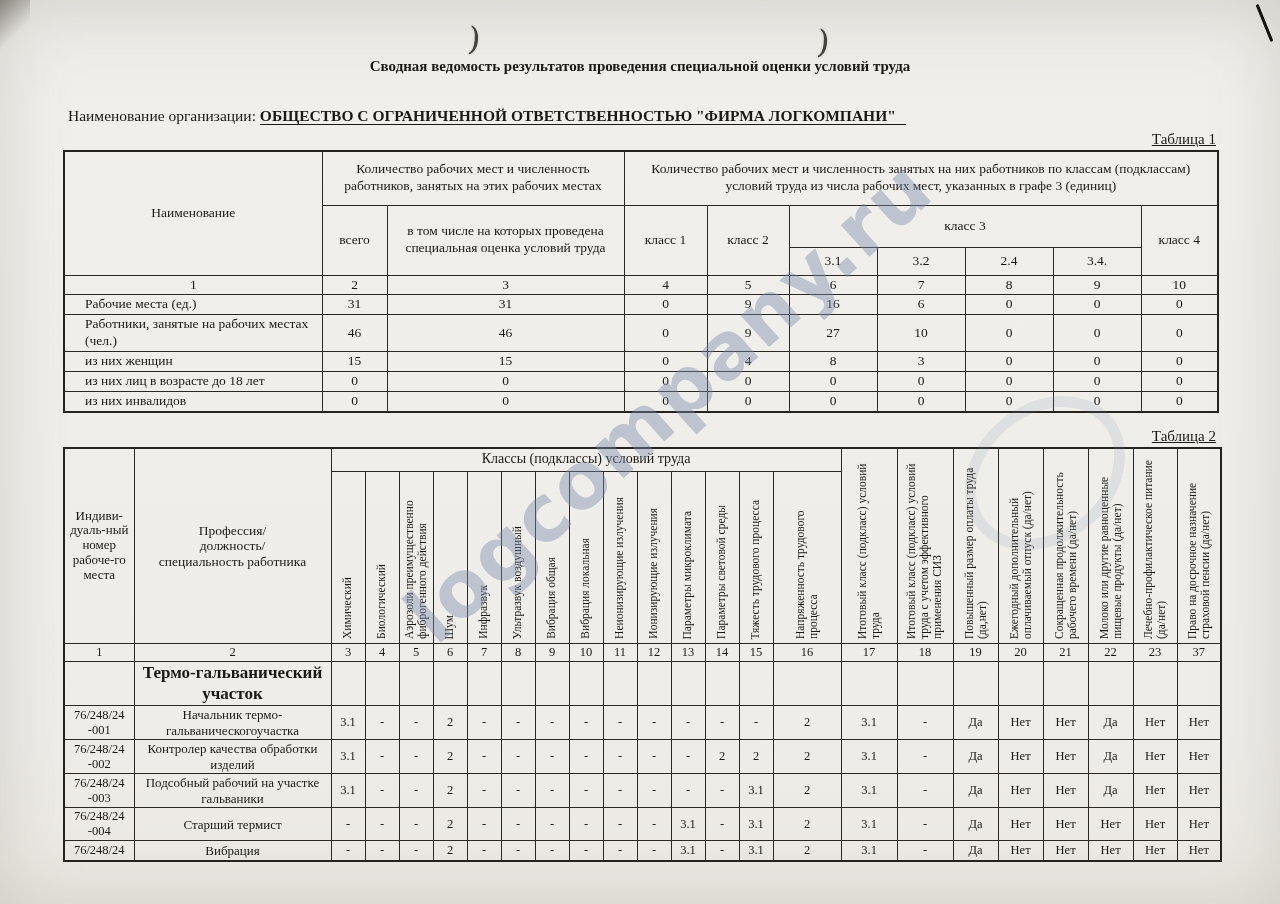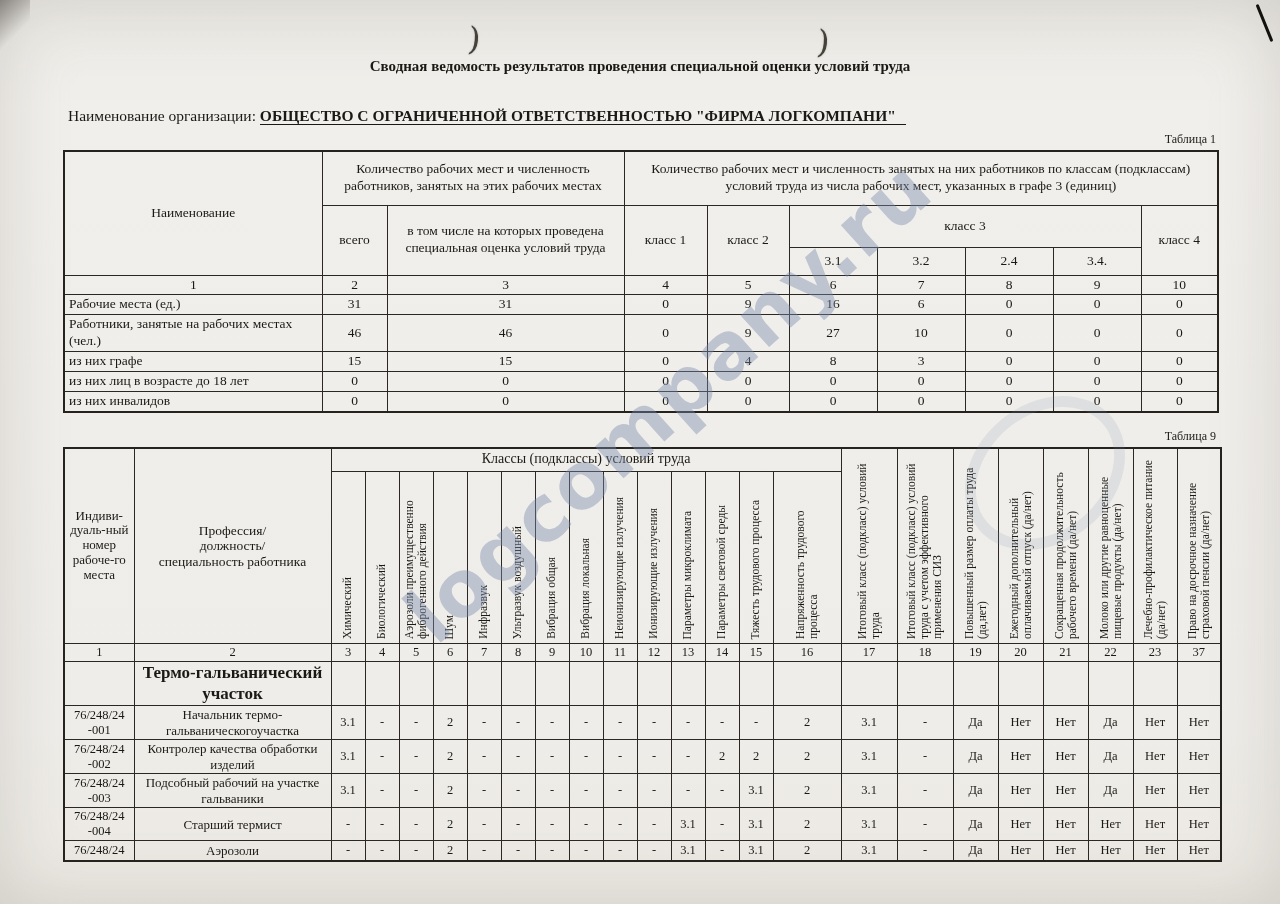--- a/index.html
+++ b/index.html
@@ -51,37 +51,37 @@
   }
   
   .doc-title{
     margin:56px 40px 0 40px;text-align:center;
     font-weight:bold;font-size:15px;line-height:20px;
   }
   .org-line{margin:30px 0 0 68px;font-size:15.5px;line-height:20px;}
   .org-name{font-weight:bold;border-bottom:1.5px solid #1b1914;padding-right:10px;}
   .tbl-caption{
     text-align:right;margin:4px 64px 2px 0;
-    font-size:12px;line-height:18px;
+    font-size:15px;line-height:18px;text-decoration:underline;
   }
   .tbl-caption.second{margin-top:14px;}
   
   table{border-collapse:collapse;table-layout:fixed;margin-left:63px;background:transparent;}
   td,th{
     border:1px solid #2b2823;padding:1px 2px;
     text-align:center;vertical-align:middle;
     font-weight:normal;color:#1b1914;overflow:hidden;
   }
   table{border:2px solid #26231e;}
   
   .t1{width:1154px;font-size:13.5px;line-height:1.25;}
   .t1 tr.h1{height:54px;} .t1 tr.h2{height:42px;} .t1 tr.h3{height:28px;}
   .t1 tr.nums{height:18px;}
   .t1 .num{font-size:13.5px;}
-  .t1 .lbl{text-align:left;padding-left:4px;}
+  .t1 .lbl{text-align:left;padding-left:20px;}
   
   .t2{width:1157px;font-size:12.5px;line-height:1.2;}
   .t2 tr.band{height:24px;} .t2 tr.vrow{height:172px;} .t2 tr.nums{height:18px;}
   .t2 tr.sec{height:32px;} .t2 tr.r{height:32px;} .t2 tr.r-last{height:20px;}
   .t2 th.corner{font-size:13px;line-height:1.15;padding:2px 3px;}
   .t2 th.prof-h{font-size:13.5px;white-space:pre-line;}
   .t2 th.group{font-size:14px;vertical-align:middle;}
   .t2 th.vert{vertical-align:bottom;text-align:center;padding:0 1px 4px 1px;line-height:0;}
   .vtext{
     display:inline-block;writing-mode:vertical-rl;transform:rotate(180deg);
@@ -180,21 +180,21 @@
           <td class="num">46</td>
           <td class="num">0</td>
           <td class="num">9</td>
           <td class="num">27</td>
           <td class="num">10</td>
           <td class="num">0</td>
           <td class="num">0</td>
           <td class="num">0</td>
         </tr>
         <tr>
-          <td class="lbl">из них графе</td>
+          <td class="lbl">из них женщин</td>
           <td class="num">15</td>
           <td class="num">15</td>
           <td class="num">0</td>
           <td class="num">4</td>
           <td class="num">8</td>
           <td class="num">3</td>
           <td class="num">0</td>
           <td class="num">0</td>
           <td class="num">0</td>
         </tr>
@@ -218,21 +218,21 @@
           <td class="num">0</td>
           <td class="num">0</td>
           <td class="num">0</td>
           <td class="num">0</td>
           <td class="num">0</td>
           <td class="num">0</td>
         </tr>
       </tbody>
   </table>
 
-  <div class="tbl-caption second">Таблица 9</div>
+  <div class="tbl-caption second">Таблица 2</div>
 
   <table class="t2">
     <colgroup id="t2-cols">
         <col style="width: 70px;">
         <col style="width: 197px;">
         <col style="width: 34px;">
         <col style="width: 34px;">
         <col style="width: 34px;">
         <col style="width: 34px;">
         <col style="width: 34px;">
@@ -443,21 +443,21 @@
           <td class="val">-</td>
           <td class="val">Да</td>
           <td class="val">Нет</td>
           <td class="val">Нет</td>
           <td class="val">Нет</td>
           <td class="val">Нет</td>
           <td class="val">Нет</td>
         </tr>
         <tr class="r-last">
           <td class="id-cell">76/248/24</td>
-          <td class="prof-cell">Аэрозоли</td>
+          <td class="prof-cell">Вибрация</td>
           <td class="val">-</td>
           <td class="val">-</td>
           <td class="val">-</td>
           <td class="val">2</td>
           <td class="val">-</td>
           <td class="val">-</td>
           <td class="val">-</td>
           <td class="val">-</td>
           <td class="val">-</td>
           <td class="val">-</td>

